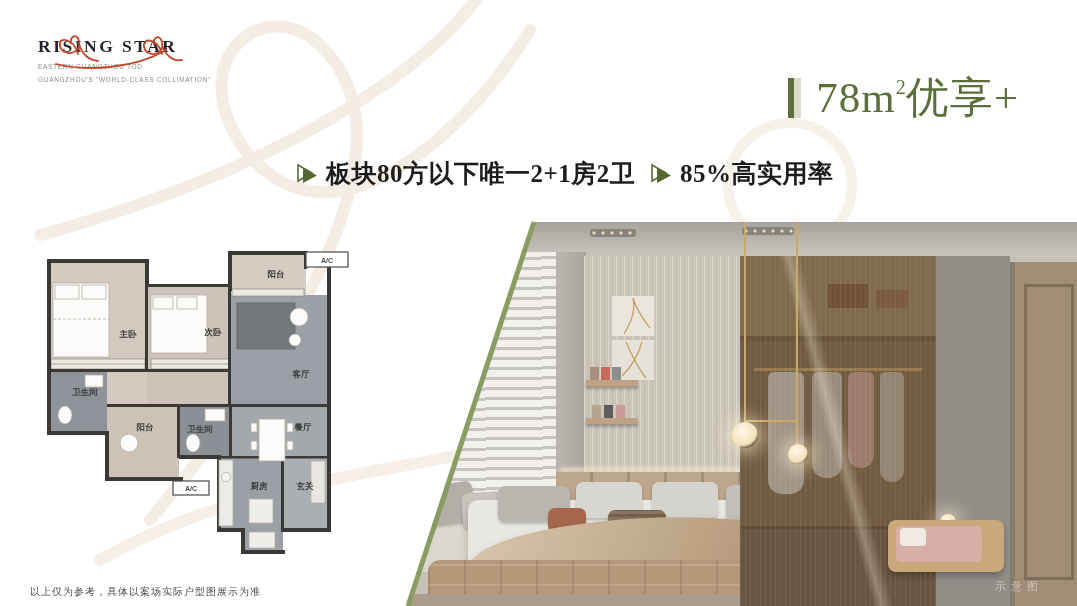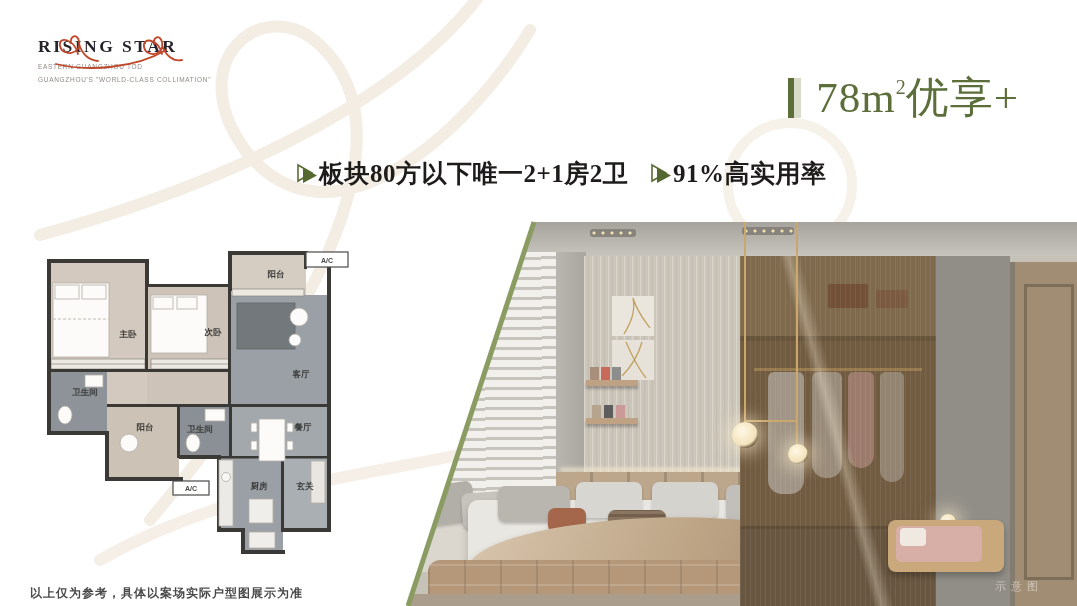--- a/index.html
+++ b/index.html
@@ -13,30 +13,30 @@
   #logo-title{font-size:17.5px;font-weight:600;letter-spacing:2.5px;color:#26242a;position:relative;z-index:2;}
   #logo-script{position:absolute;left:-6px;top:-16px;z-index:3;pointer-events:none;}
   .logo-sub{font-family:"Liberation Sans","DejaVu Sans",sans-serif;font-size:6.5px;letter-spacing:.7px;
             color:#8f8a84;margin-top:6px;}
   
   #headline{right:58px;top:76px;display:flex;align-items:center;gap:15px;}
   #headline-bar{width:13px;height:40px;background:linear-gradient(to right,#5c6e3a 0 46%,#d9dcc8 46% 100%);}
   #headline-text{font-size:43px;color:#5c6e3a;letter-spacing:1px;line-height:1;text-align:center;}
   #headline-text sup{font-size:20px;vertical-align:18px;letter-spacing:0;}
   
-  .bullet{top:157px;display:flex;align-items:center;}
+  .bullet{top:157px;display:flex;align-items:center;gap:7px;}
   .bullet-label{font-size:25px;font-weight:600;color:#1d1c1a;letter-spacing:.5px;white-space:nowrap;}
   #bullet-0{left:297px;} #bullet-1{left:651px;} #bullet-2{left:843px;}
   
   #floorplan{left:43px;top:247px;width:315px;height:322px;}
   .lbl{font:600 8.5px "Liberation Sans","DejaVu Sans",sans-serif;fill:#3c3c3a;}
   .lbl-ac{font:600 7px "Liberation Sans","DejaVu Sans",sans-serif;fill:#4a4a48;}
   
   #disclaimer{left:30px;top:585px;font-family:"Liberation Sans","DejaVu Sans",sans-serif;
-              font-size:12px;color:#4a4a4a;letter-spacing:1px;font-weight:bold;}
+              font-size:10px;color:#4a4a4a;letter-spacing:1px;}
   
   #photo{left:0;top:222px;width:1077px;height:384px;
          clip-path:polygon(533px 0px,1077px 0px,1077px 384px,408px 384px);
          background:#c7c2b8;}
   .ph{position:absolute;}
   #ph-ceiling{left:0;top:0;width:1077px;height:34px;background:linear-gradient(#a6a39d,#c8c5bf);}
   .spot{height:8px;border-radius:3px;background:#87847e;
         background-image:radial-gradient(circle at 4px 4px,#f3e0ad 1.3px,rgba(0,0,0,0) 1.8px);
         background-size:9px 8px;}
   #ph-blind{left:398px;top:30px;width:182px;height:312px;
@@ -116,21 +116,21 @@
       <polygon points="1,3 15,11 1,19" fill="none" stroke="#5a6c34" stroke-width="1.6"></polygon>
       <polygon points="6,6 20,13.5 6,21" fill="#55682f"></polygon>
     </svg>
     <span class="bullet-label">板块80方以下唯一2+1房2卫</span>
   </div>
   <div id="bullet-1" class="abs bullet">
     <svg width="22" height="24" viewBox="0 0 22 24">
       <polygon points="1,3 15,11 1,19" fill="none" stroke="#5a6c34" stroke-width="1.6"></polygon>
       <polygon points="6,6 20,13.5 6,21" fill="#55682f"></polygon>
     </svg>
-    <span class="bullet-label">91%高实用率</span>
+    <span class="bullet-label">85%高实用率</span>
   </div>
 
   <svg id="floorplan" class="abs" viewBox="0 0 315 322" width="315" height="322">
 
     <rect x="6" y="14" width="98" height="145" fill="#d3c9be"></rect>
     <rect x="104" y="39" width="84" height="120" fill="#cdc3b8"></rect>
     <rect x="187" y="6" width="76" height="42" fill="#d6cdc2"></rect>
     <rect x="188" y="48" width="96" height="110" fill="#9aa0a5"></rect>
     <rect x="188" y="158" width="96" height="70" fill="#a3a8ac"></rect>
     <rect x="104" y="159" width="84" height="52" fill="#959ba0"></rect>

